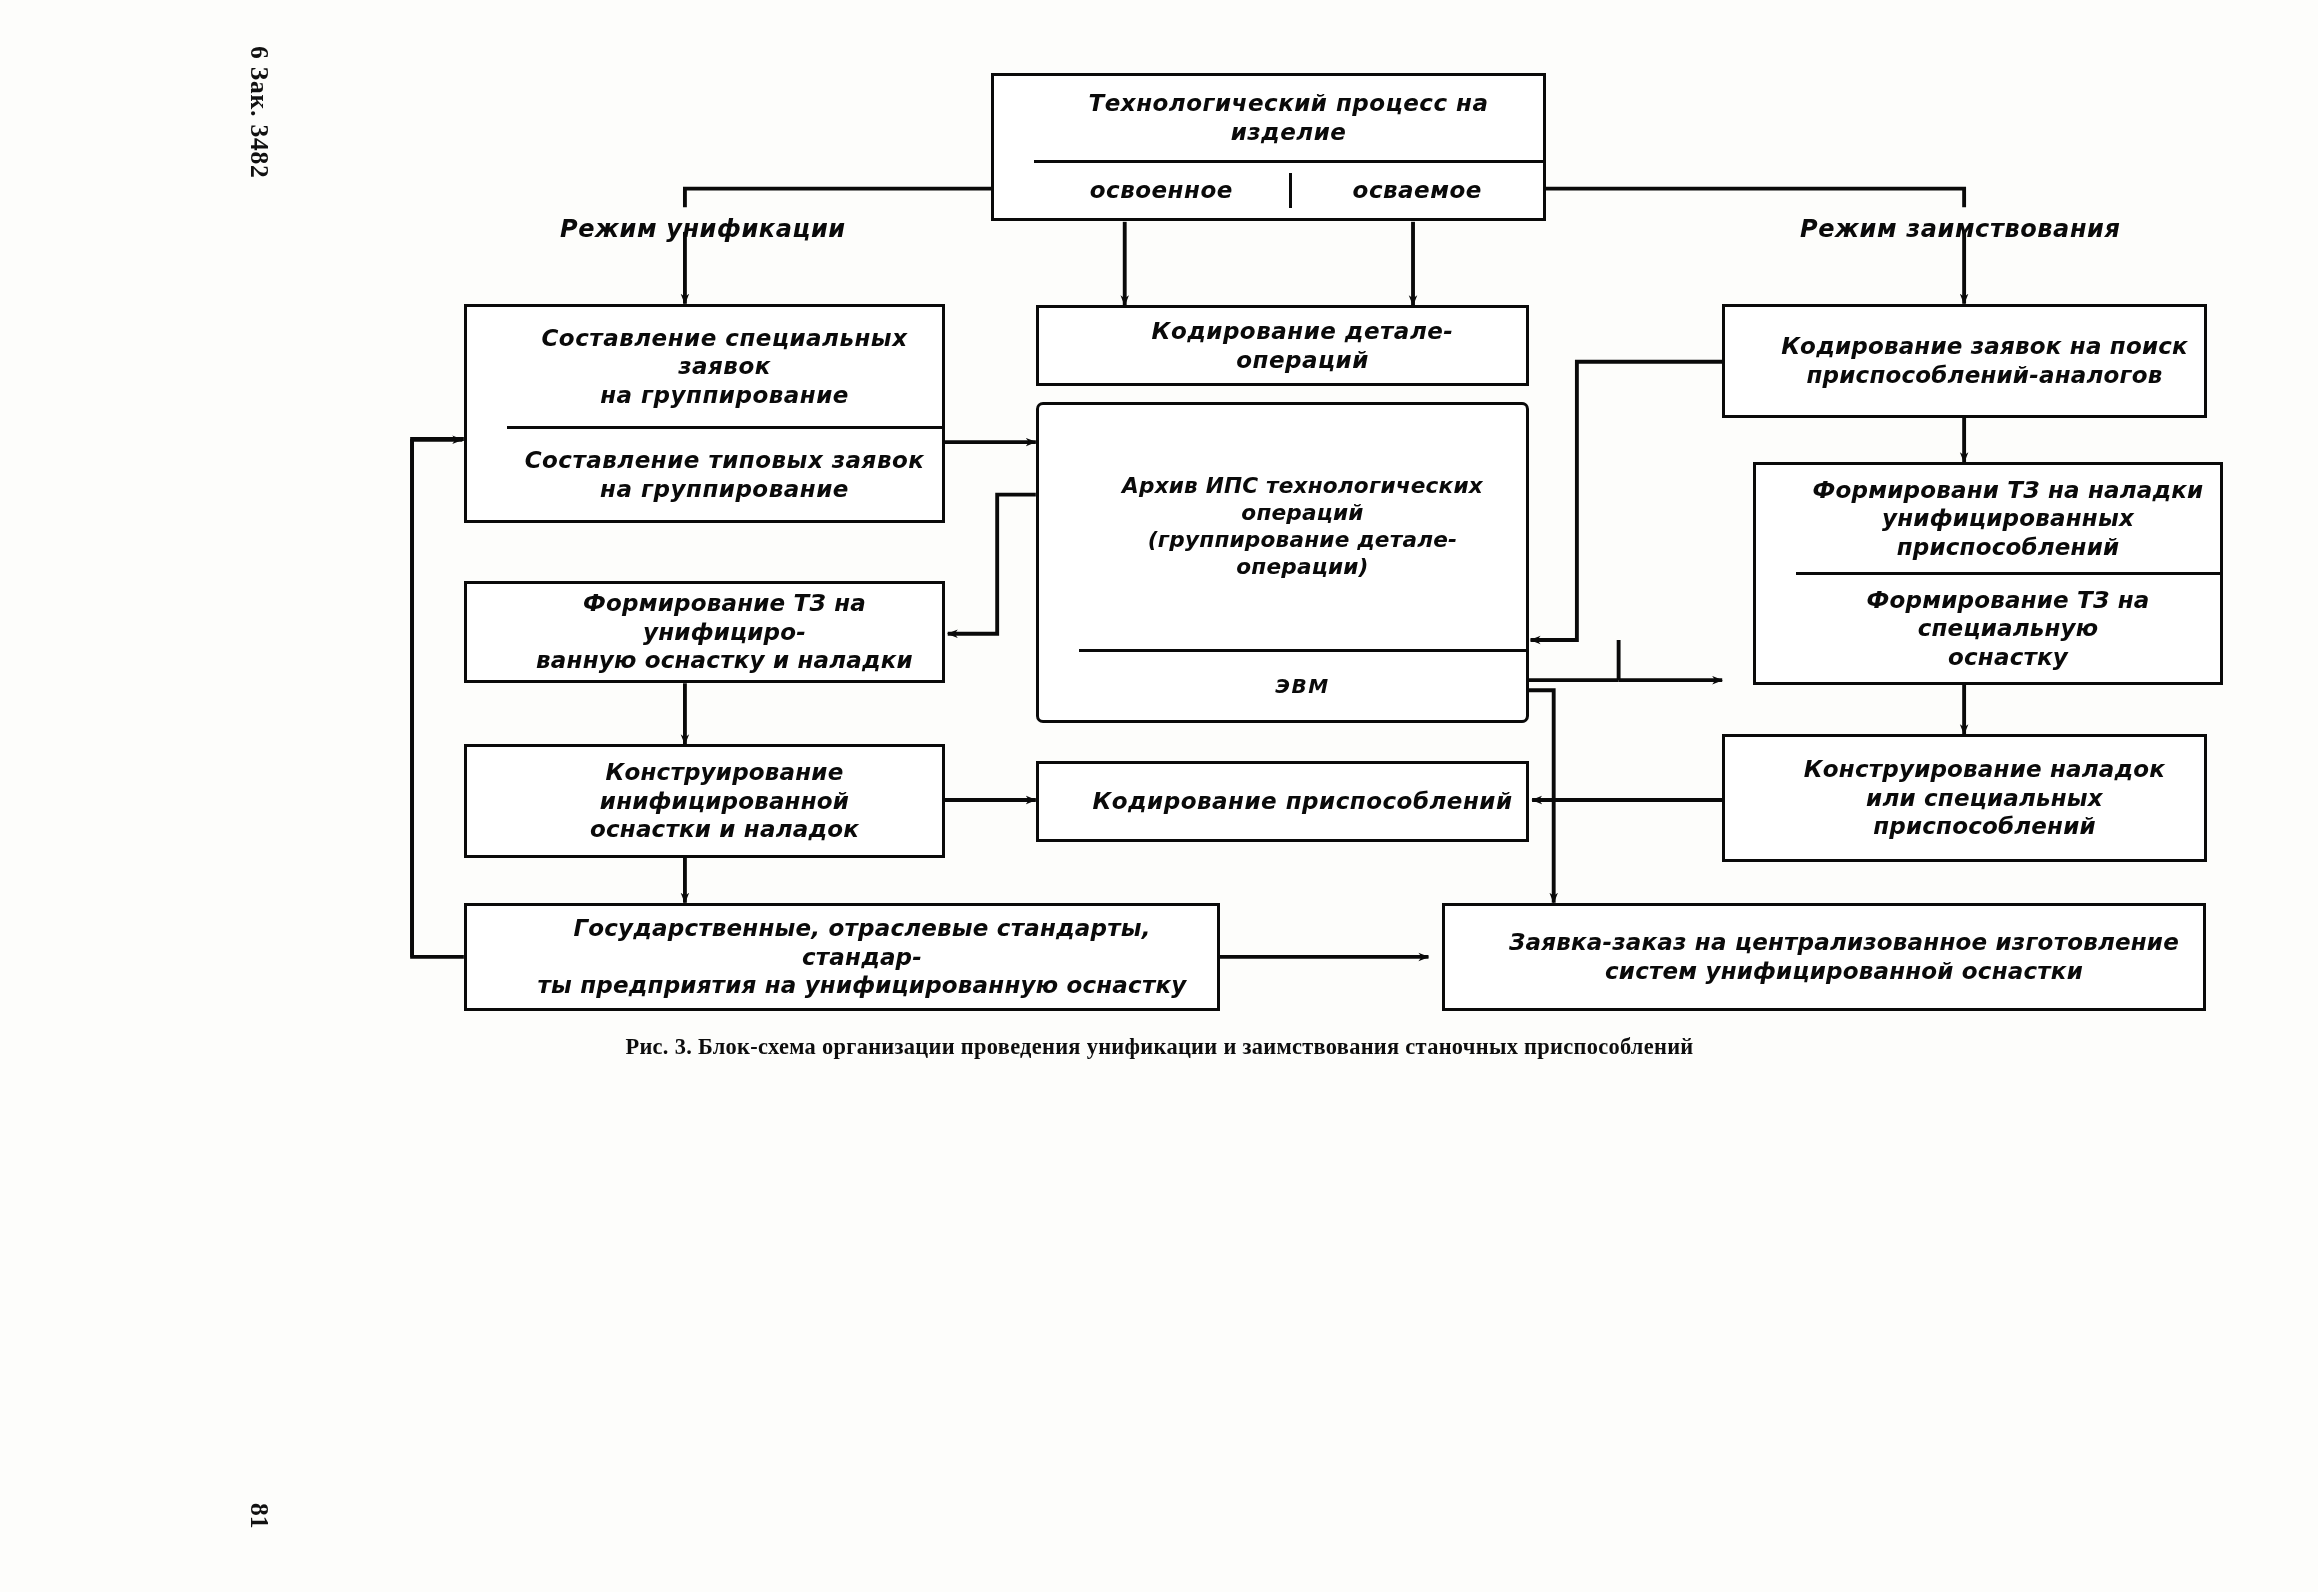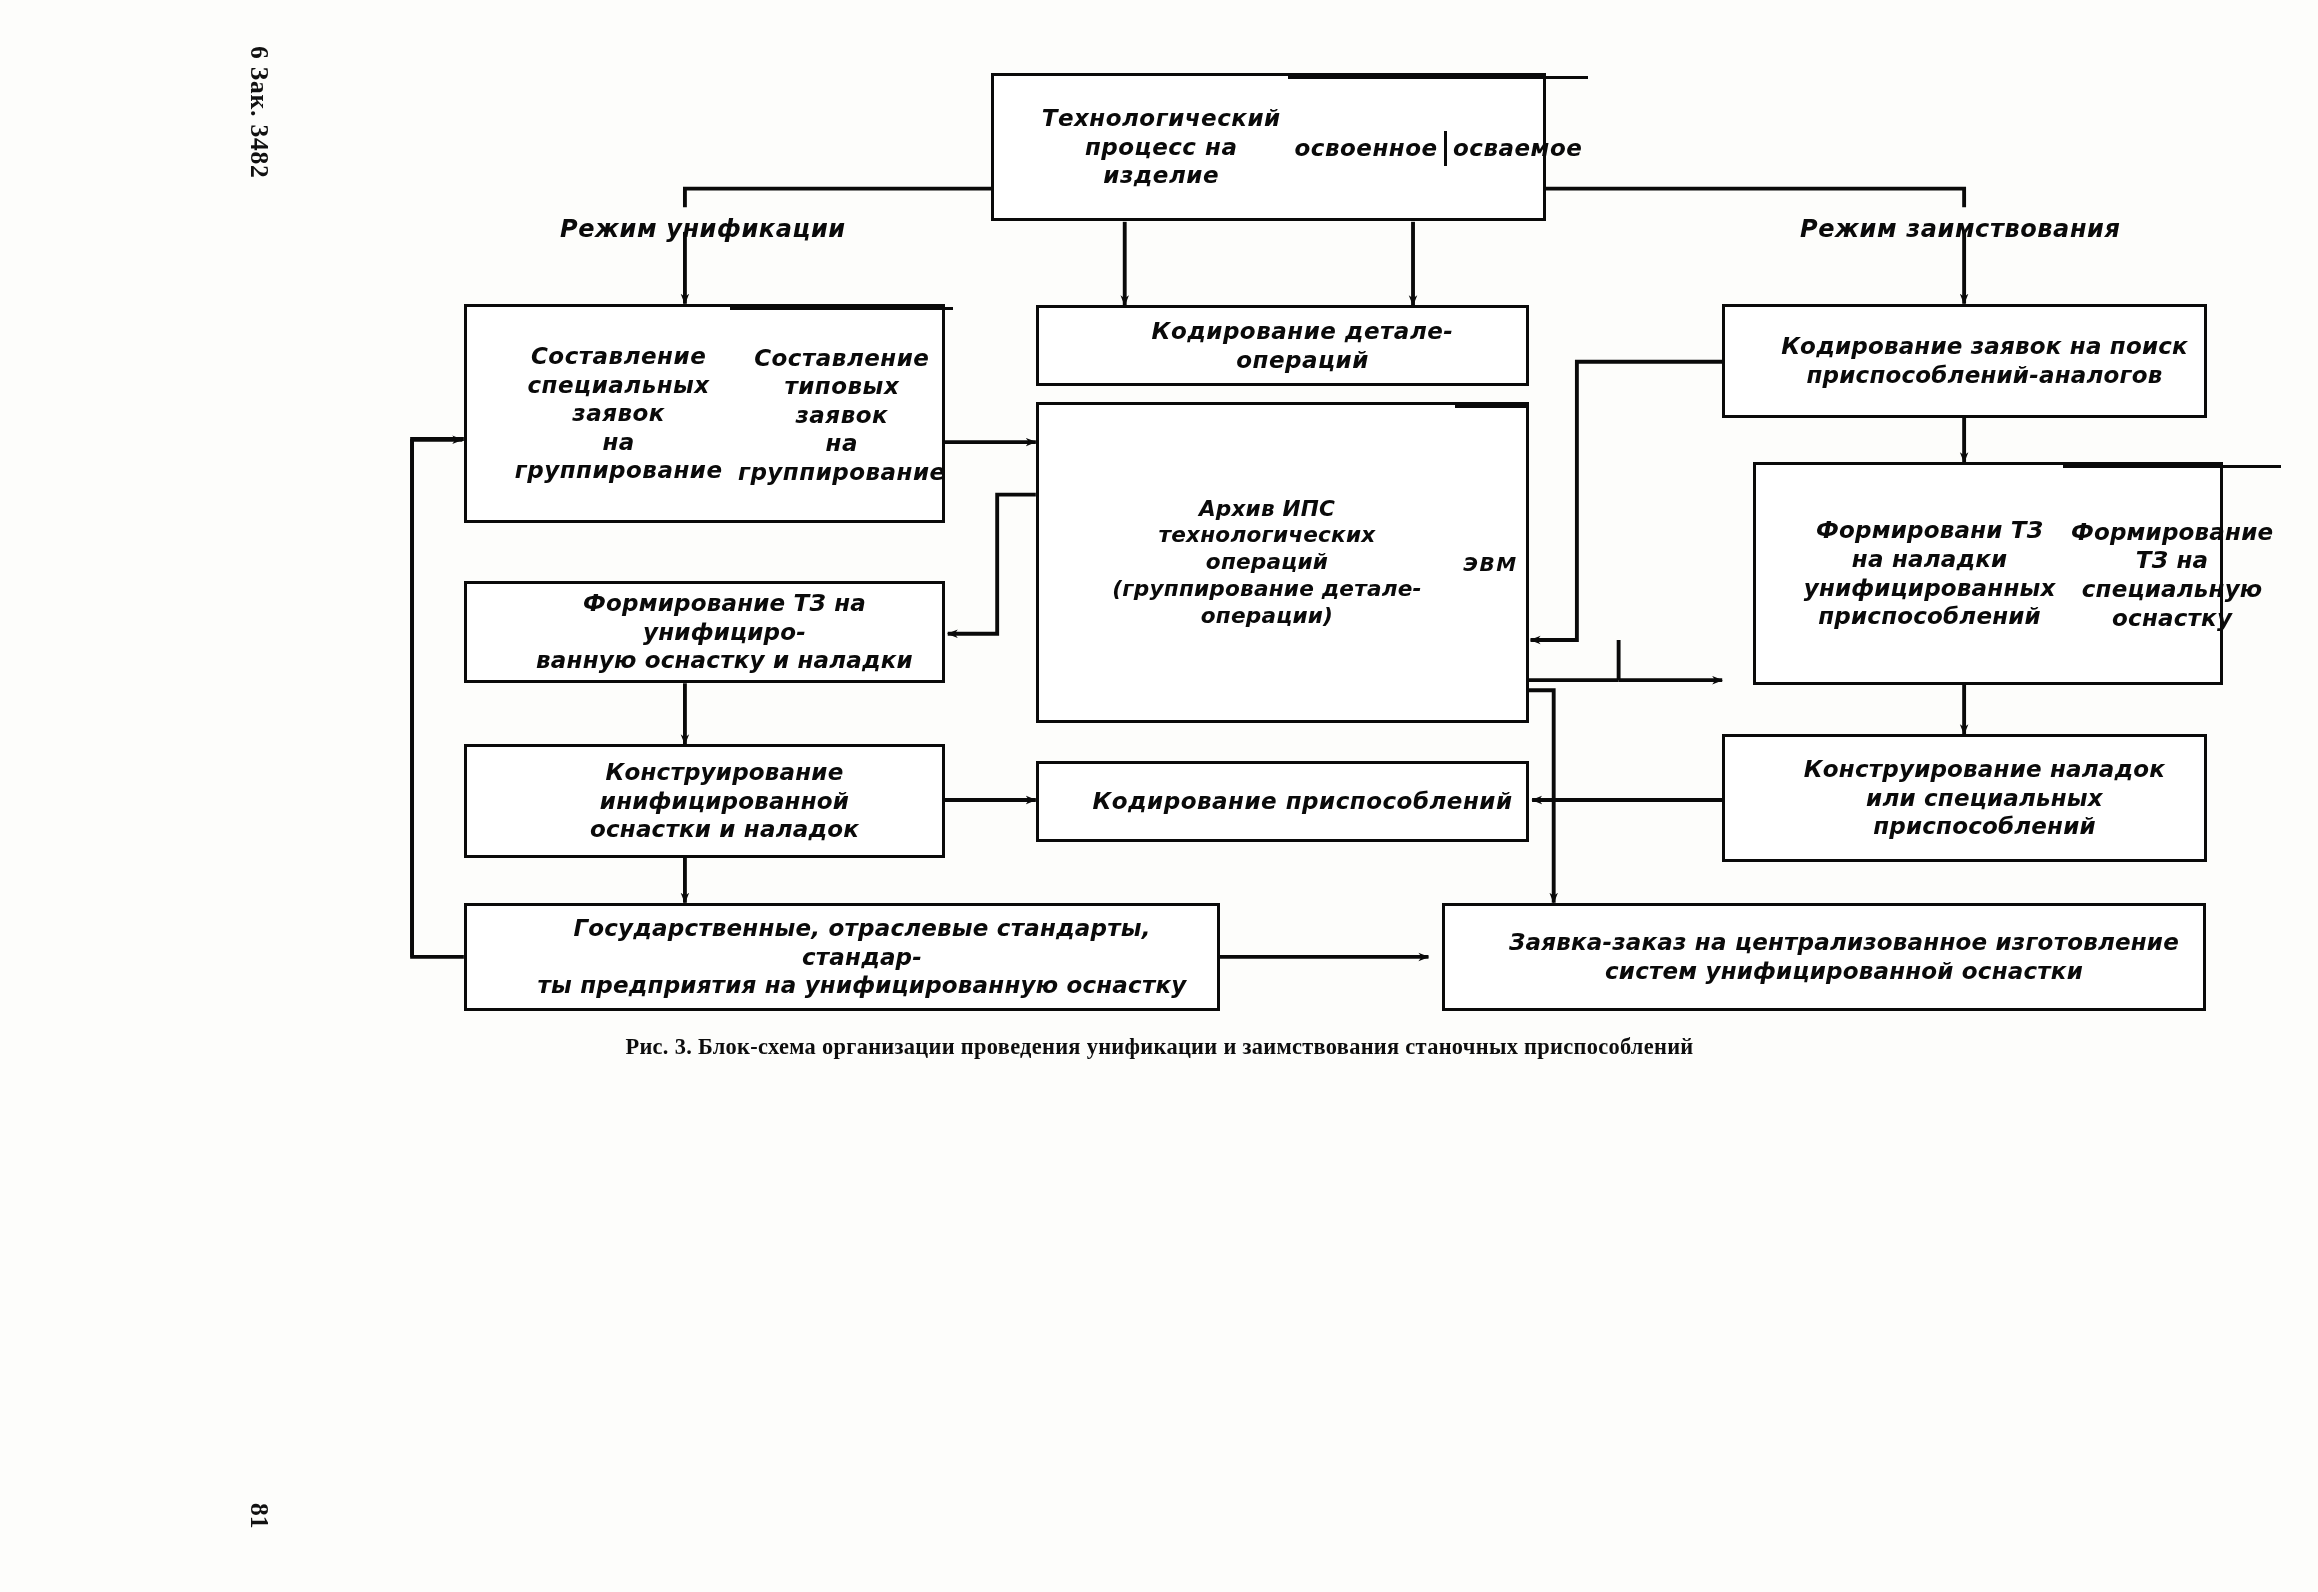--- a/index.html
+++ b/index.html
@@ -75,21 +75,21 @@
     pointer-events: none;
   }
 
   
   .node {
     position: absolute;
     box-sizing: border-box;
     border: 3.9px solid #0a0a0a;
     background: #ffffff;
     display: flex;
-    flex-direction: row;
+    flex-direction: column;
     z-index: 2;
     padding-left: 40px;
   }
   .cell {
     flex: 1 1 auto;
     display: flex;
     align-items: center;
     justify-content: center;
     box-sizing: border-box;
     padding: 3.1px 7.7px;
@@ -267,21 +267,21 @@
 ты предприятия на унифицированную оснастку</span>
       </div>
     </div>
 
     <div class="node" id="node-coding-ops" style="left:1036px; top:305px; width:493px; height:81px;">
       <div class="cell">
         <span class="txt">Кодирование  детале-операций</span>
       </div>
     </div>
 
-    <div class="node" id="node-ips-stack" style="left:1036px; top:402px; width:493px; height:321px;">
+    <div class="node" id="node-ips-stack" style="left:1036px; top:402px; width:493px; height:321px;border-radius:7px;">
       <div class="cell">
         <span class="txt small tight">Архив ИПС технологических
 операций
 (группирование детале-операции)</span>
       </div>
       <div class="cell" style="flex:0 0 71px;">
         <span class="txt big">ЭВМ</span>
       </div>
     </div>
 

